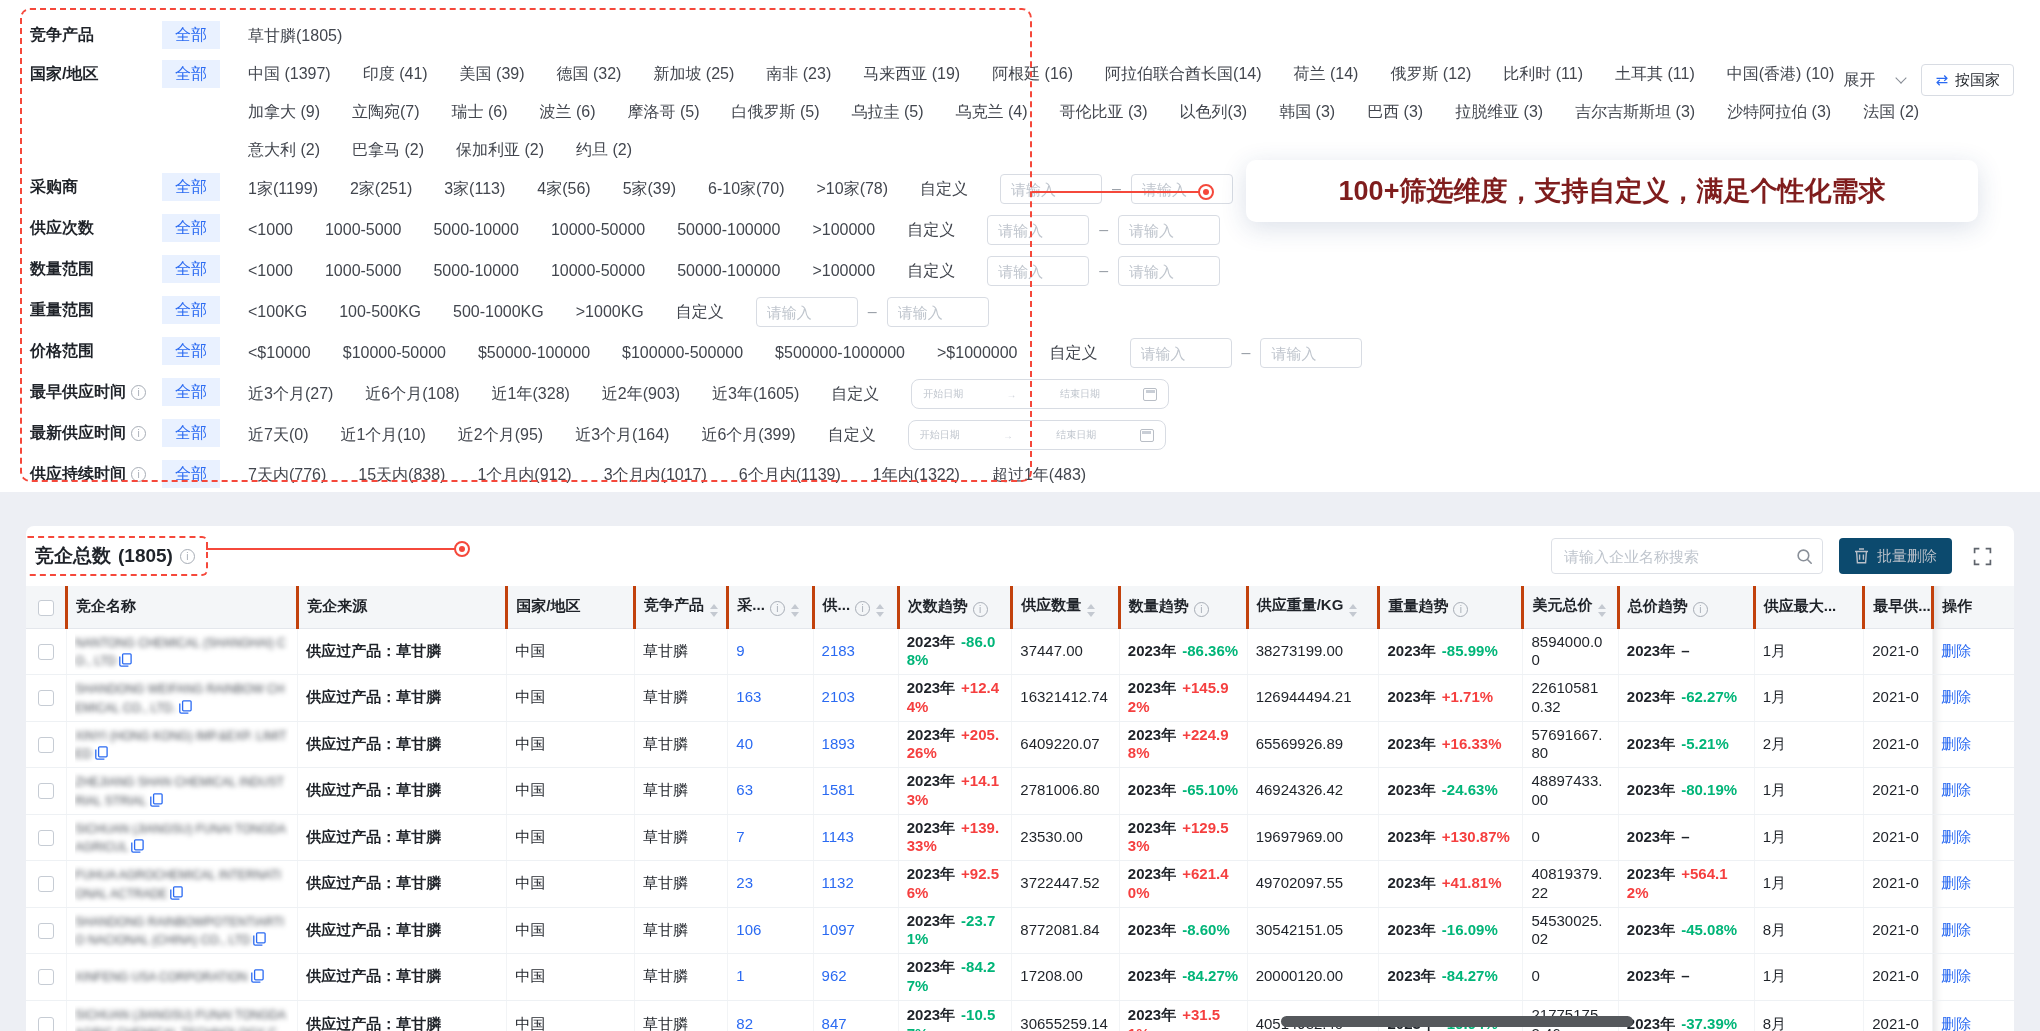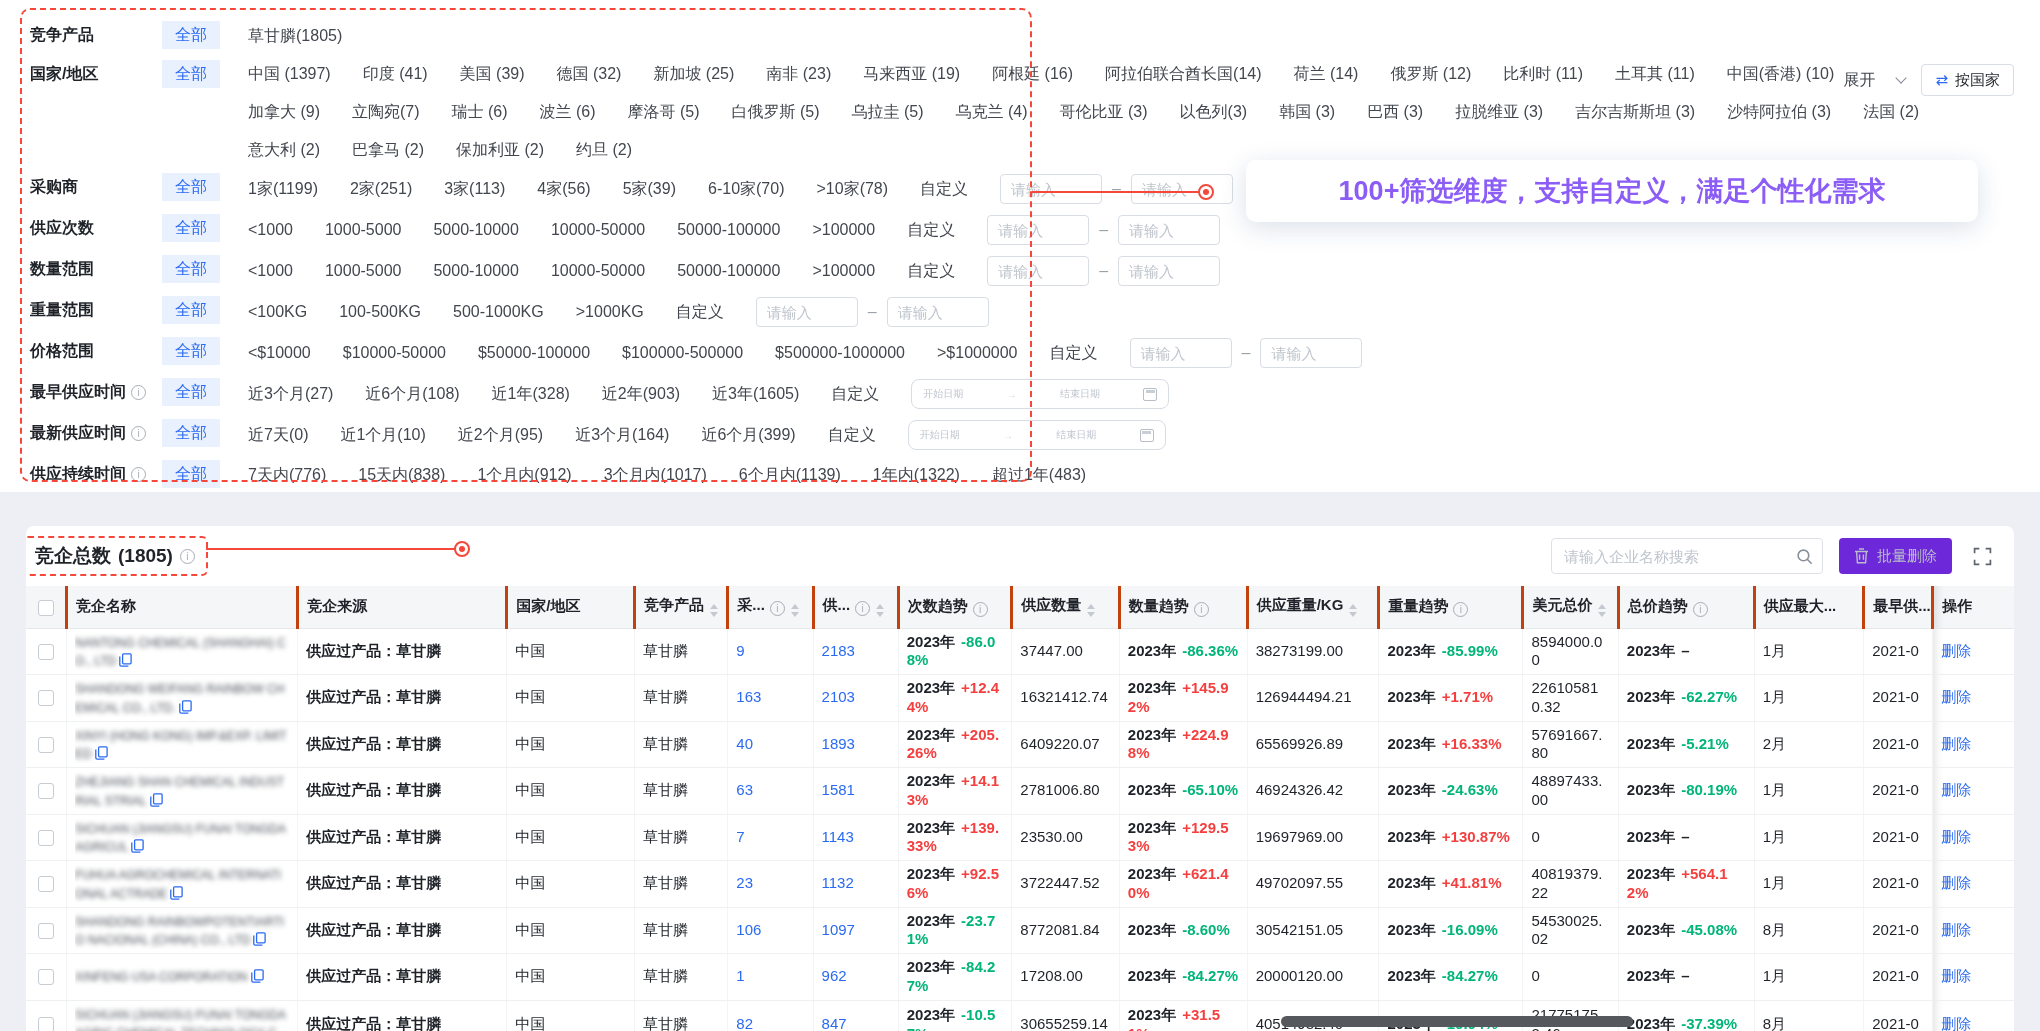--- a/index.html
+++ b/index.html
@@ -28,38 +28,38 @@
   .expand-link{display:inline-flex;align-items:center;gap:22px;font-size:16px;color:#42464e;cursor:pointer}
   .caret{width:8px;height:8px;border-right:1.6px solid #868b94;border-bottom:1.6px solid #868b94;transform:rotate(45deg);margin-top:-4px}
   .by-country-btn{display:inline-flex;align-items:center;gap:7px;border:1px solid #d8dce3;background:#fff;border-radius:4px;height:32px;padding:0 13px;font-size:15px;color:#1f2329;cursor:pointer;font-family:inherit}
   .swap-icon{color:#2a6af2;font-size:15px}
 
   
   .filter-annotation{position:absolute;left:20px;top:8px;width:1012px;height:474px;border:2px dashed #f5483b;border-radius:10px;pointer-events:none;z-index:4}
   .callout-line{position:absolute;height:2px;background:#f5483b;z-index:6}
   .callout-dot{position:absolute;width:16px;height:16px;border:2px solid #f5483b;border-radius:50%;background:#fff;display:flex;align-items:center;justify-content:center;z-index:7}
   .callout-dot::after{content:"";width:6px;height:6px;border-radius:50%;background:#f5483b}
-  .callout-box{position:absolute;background:#fff;border-radius:10px;box-shadow:0 6px 26px rgba(30,60,120,.16);display:flex;align-items:center;justify-content:center;color:#8b5cf6;font-weight:700;z-index:6;white-space:nowrap}
+  .callout-box{position:absolute;background:#fff;border-radius:10px;box-shadow:0 6px 26px rgba(30,60,120,.16);display:flex;align-items:center;justify-content:center;color:#7f1d1d;font-weight:700;z-index:6;white-space:nowrap}
   .c1-line{left:1032px;top:191px;width:168px}
   .c1-dot{left:1198px;top:184px}
   .c1-box{left:1246px;top:160px;width:732px;height:62px;font-size:27px}
   .c2-line{left:206px;top:548px;width:250px}
   .c2-dot{left:454px;top:541px}
   .c2-box{left:478px;top:505px;width:604px;height:50px;font-size:25px}
 
   
   .table-card{position:relative;margin:34px 26px 0;background:#fff;border-radius:8px 8px 0 0;height:505px;overflow:hidden}
   .toolbar{display:flex;justify-content:space-between;align-items:center;height:60px;padding:0 18px 0 0}
   .total-dashed{display:inline-flex;align-items:center;gap:7px;border:2px dashed #f5483b;border-radius:6px;padding:5px 11px;font-size:19px;font-weight:700;margin-left:-4px}
   .toolbar-right{display:flex;align-items:center;gap:16px}
   .search-box{position:relative;width:272px;height:36px;border:1px solid #dde0e6;border-radius:4px;background:#fff;display:flex;align-items:center;padding:0 34px 0 12px}
   .search-input{border:none;outline:none;width:100%;font-size:15px;color:#7f1d1d;font-family:inherit;background:transparent}
   .search-input::placeholder{color:#bfc5cd}
   .search-icon{position:absolute;right:9px;top:9px;cursor:pointer;line-height:0}
-  .batch-btn{display:inline-flex;align-items:center;gap:8px;height:36px;padding:0 15px;background:#6d28d9;border:none;border-radius:4px;color:#b9bfc8;font-size:15px;cursor:not-allowed;font-family:inherit}
+  .batch-btn{display:inline-flex;align-items:center;gap:8px;height:36px;padding:0 15px;background:#0c4a6e;border:none;border-radius:4px;color:#b9bfc8;font-size:15px;cursor:not-allowed;font-family:inherit}
   .fs-btn{width:28px;height:28px;display:inline-flex;align-items:center;justify-content:center;cursor:pointer;line-height:0}
 
   table{border-collapse:collapse;table-layout:fixed;width:1988px}
   th{background:#f4f6f8;font-size:15px;font-weight:700;height:42px;padding:0 8px;text-align:left;border-bottom:1px solid #e4e7ec;border-right:3px solid #c2410c;white-space:nowrap;overflow:hidden;color:#1f2329}
   td{font-size:15px;height:44px;padding:4px 8px;border-bottom:1px solid #eef1f4;border-right:1px solid #f2f4f6;vertical-align:middle;word-break:break-all;line-height:1.25;color:#1f2329;overflow:hidden}
   th.center,td.center{text-align:center}
   th:last-child,td:last-child{border-right:none}
   .cb{display:inline-block;width:16px;height:16px;border:1px solid #c6ccd4;border-radius:3px;background:#fff;cursor:pointer;vertical-align:middle}
   .sort{display:inline-flex;flex-direction:column;gap:3px;margin-left:6px;vertical-align:1px;cursor:pointer}
   .sort i{display:block;width:0;height:0;border-left:4.5px solid transparent;border-right:4.5px solid transparent}

